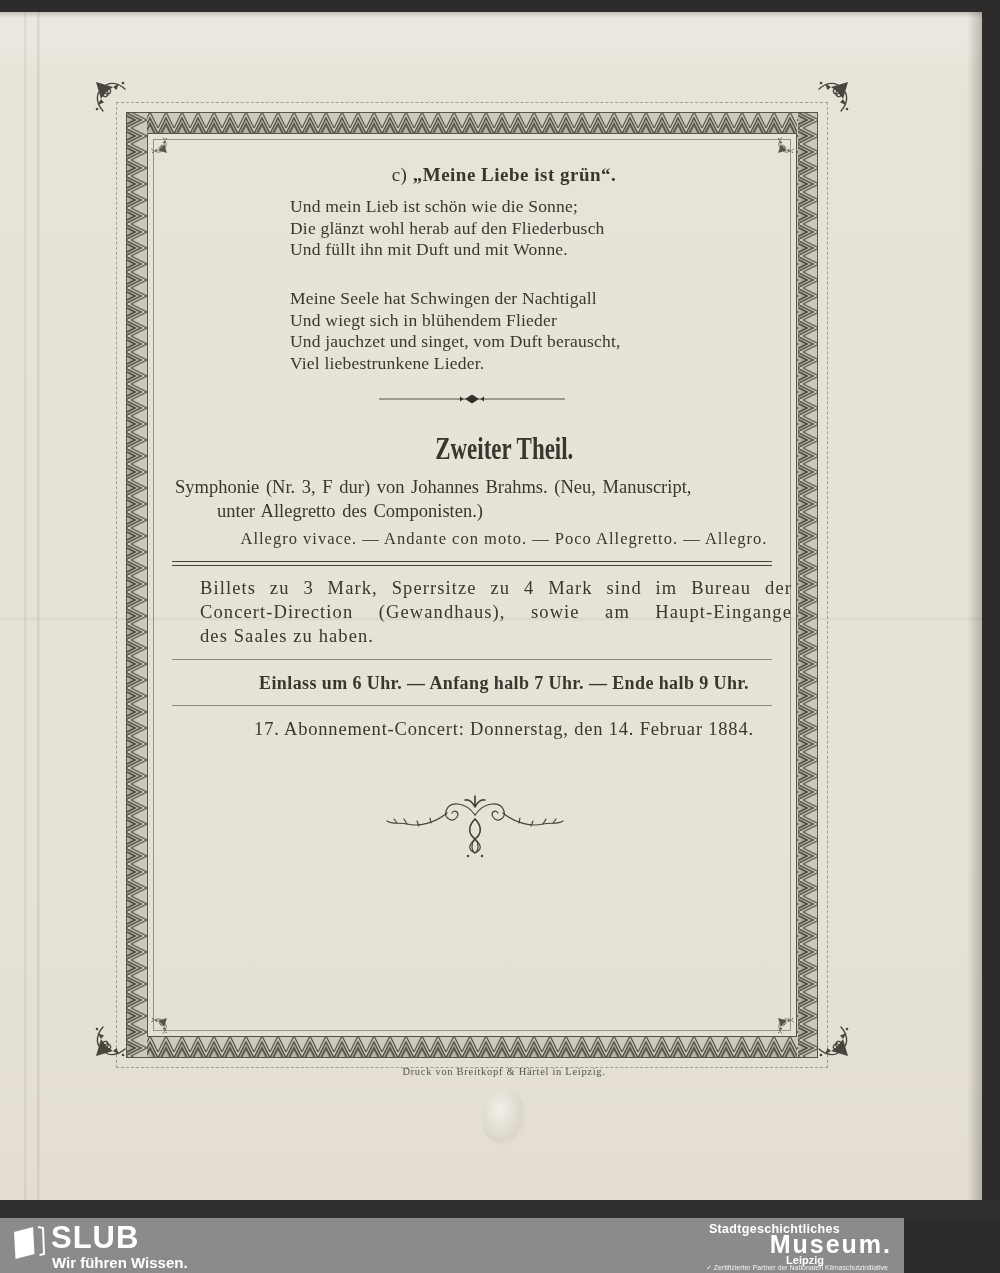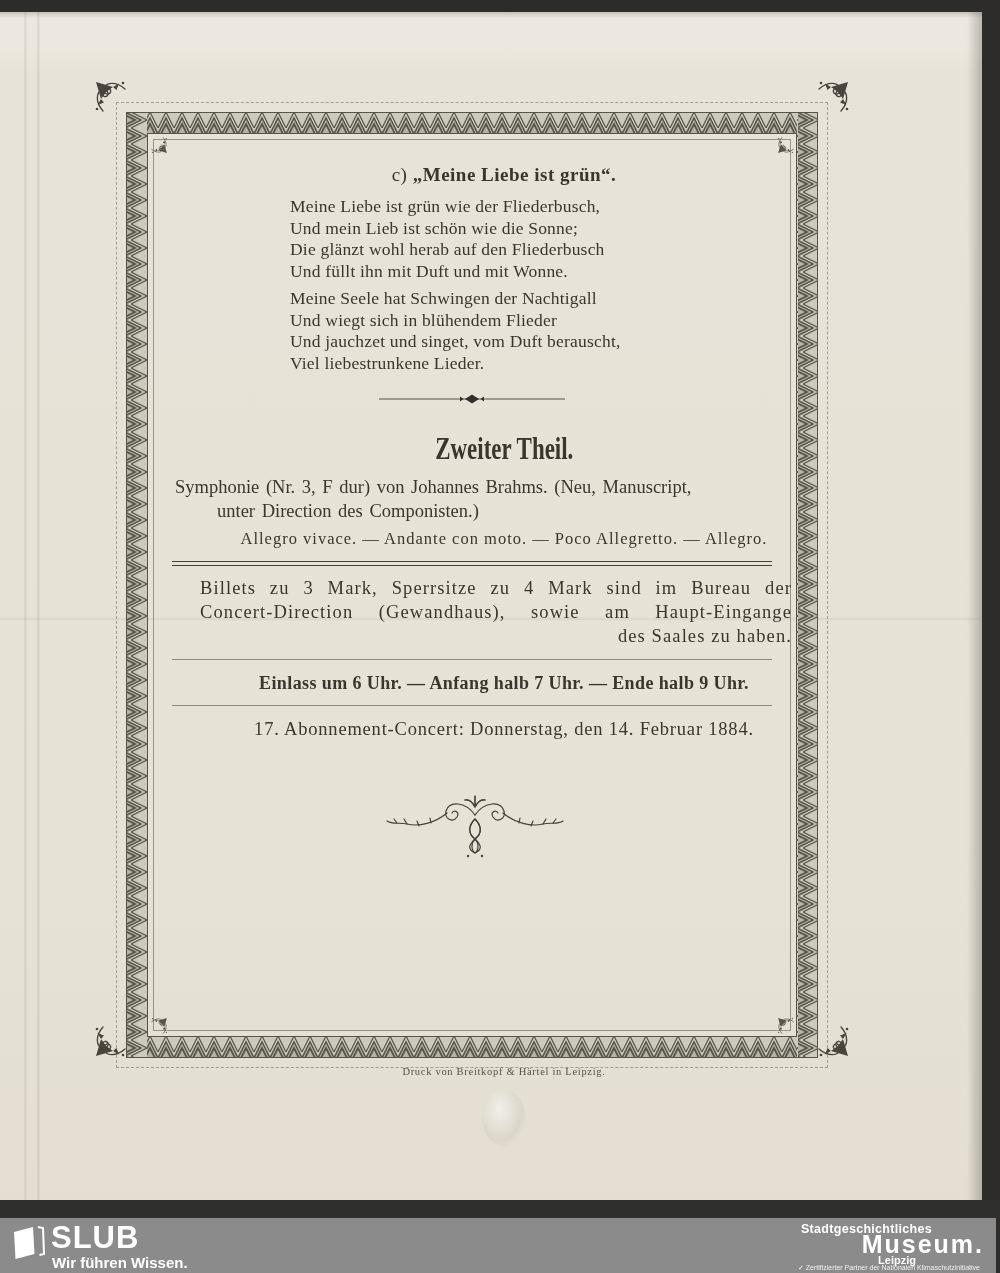--- a/index.html
+++ b/index.html
@@ -30,21 +30,21 @@
   .divider-wrap{top:379px;left:377px;width:190px;height:12px;}
   .part-heading{top:418px;font-size:31px;font-weight:700;}
   .part-heading span{display:inline-block;transform:scale(.74,1.05);transform-origin:center;}
   .symphony{left:175px;top:464px;width:610px;font-size:18.5px;line-height:23.5px;word-spacing:2px;}
   .symphony .lead{font-weight:400;}
   .symphony .l2{padding-left:42px;}
   .movements{top:517px;font-size:16.5px;letter-spacing:1px;}
   .rule-double{top:549px;left:172px;width:600px;height:3px;border-top:1.6px solid #46423a;border-bottom:1px solid #46423a;}
   .tickets{left:180px;top:565px;width:592px;font-size:18.5px;line-height:23.8px;letter-spacing:1.1px;font-weight:500;margin-left:20px;}
   .tickets .just{text-align:justify;text-align-last:justify;}
-  .tickets .cen{text-align:right;}
+  .tickets .cen{text-align:left;}
   .rule-thin{left:172px;width:600px;height:0;border-top:1px solid rgba(70,64,54,.55);}
   .rule-a{top:647px;} .rule-b{top:693px;}
   .times-line{top:661px;font-size:18px;font-weight:700;letter-spacing:.4px;}
   .concert-line{top:707px;font-size:18.5px;letter-spacing:.8px;}
   .flourish-wrap{top:781px;left:375px;width:200px;height:70px;}
   .printer-line{top:1054px;font-size:10.5px;letter-spacing:.7px;color:#57534a;}
   .emboss{position:absolute;left:482px;top:1078px;width:44px;height:56px;border-radius:50%;
     background:radial-gradient(ellipse at 40% 35%, rgba(255,255,255,.5), rgba(120,110,95,.08) 60%, transparent 75%);}
   
   .frame-dashed{position:absolute;left:116px;top:90px;width:710px;height:964px;
@@ -56,21 +56,21 @@
   .c-tr{left:816px;top:66px;transform:rotate(90deg);}
   .c-br{left:816px;top:1012px;transform:rotate(180deg);}
   .c-bl{left:92px;top:1012px;transform:rotate(270deg);}
   .corner-in{position:absolute;width:19px;height:19px;opacity:.9;}
   .ci-tl{left:150px;top:124px;transform:rotate(180deg);}
   .ci-tr{left:776px;top:124px;transform:rotate(270deg);}
   .ci-br{left:776px;top:1004px;transform:rotate(0deg);}
   .ci-bl{left:150px;top:1004px;transform:rotate(90deg);}
   
   .footer-strip{position:absolute;left:0;top:1200px;width:1000px;height:18px;background:#2f2f2e;}
-  .footer-bar{position:absolute;left:0;top:1218px;width:996px;height:55px;background:#8b8b8b;
+  .footer-bar{position:absolute;left:0;top:1218px;width:904px;height:55px;background:#8b8b8b;
     font-family:"Liberation Sans","DejaVu Sans",sans-serif;color:#fff;}
   .slub-icon{position:absolute;left:12px;top:6px;width:34px;height:38px;}
   .slub-name{position:absolute;left:51px;top:2px;font-size:31px;font-weight:700;letter-spacing:1px;}
   .slub-tagline{position:absolute;left:52px;top:36px;font-size:15px;font-weight:700;}
   .mus-1{position:absolute;right:64px;top:4px;font-size:12.5px;font-weight:600;letter-spacing:.3px;}
   .mus-2{position:absolute;right:12px;top:12px;font-size:25px;font-weight:700;letter-spacing:2px;}
   .mus-3{position:absolute;right:80px;top:36px;font-size:11px;font-weight:600;}
   .mus-cert{position:absolute;right:16px;top:46px;font-size:7px;color:#f2f2f2;white-space:nowrap;}
 </style>
 </head>
@@ -170,21 +170,20 @@
   <div class="corner-in ci-bl"><svg viewBox="0 0 36 36" width="19" height="19">
         <use href="#corner-orn"></use>
       </svg></div>
 
   <div class="doc centerband song-heading">
     <span>c)</span>
     <span class="b">„Meine Liebe ist grün“.</span>
   </div>
 
   <div class="doc stanza stanza-1">
-    <div>Meine Liebe ist grün wie der Fliederbusch,</div>
     <div>Und mein Lieb ist schön wie die Sonne;</div>
     <div>Die glänzt wohl herab auf den Fliederbusch</div>
     <div>Und füllt ihn mit Duft und mit Wonne.</div>
   </div>
 
   <div class="doc stanza stanza-2">
     <div>Meine Seele hat Schwingen der Nachtigall</div>
     <div>Und wiegt sich in blühendem Flieder</div>
     <div>Und jauchzet und singet, vom Duft berauscht,</div>
     <div>Viel liebestrunkene Lieder.</div>
@@ -195,21 +194,21 @@
         <use href="#divider-orn"></use>
       </svg>
   </div>
 
   <div class="doc centerband part-heading">
     <span>Zweiter Theil.</span>
   </div>
 
   <div class="doc symphony">
     <div><span class="lead">Symphonie</span> <span>(Nr. 3, F dur) von Johannes Brahms.  (Neu, Manuscript,</span></div>
-    <div class="l2">unter Direction des Componisten.)</div>
+    <div class="l2">unter Allegretto des Componisten.)</div>
   </div>
 
   <div class="doc centerband movements">Allegro vivace. — Andante con moto. — Poco Allegretto. — Allegro.</div>
 
   <div class="doc rule-double"></div>
 
   <div class="doc tickets">
     <div class="just">Billets zu 3 Mark, Sperrsitze zu 4 Mark sind im Bureau der</div>
     <div class="just">Concert-Direction (Gewandhaus), sowie am Haupt-Eingange</div>
     <div class="cen">des Saales zu haben.</div>

